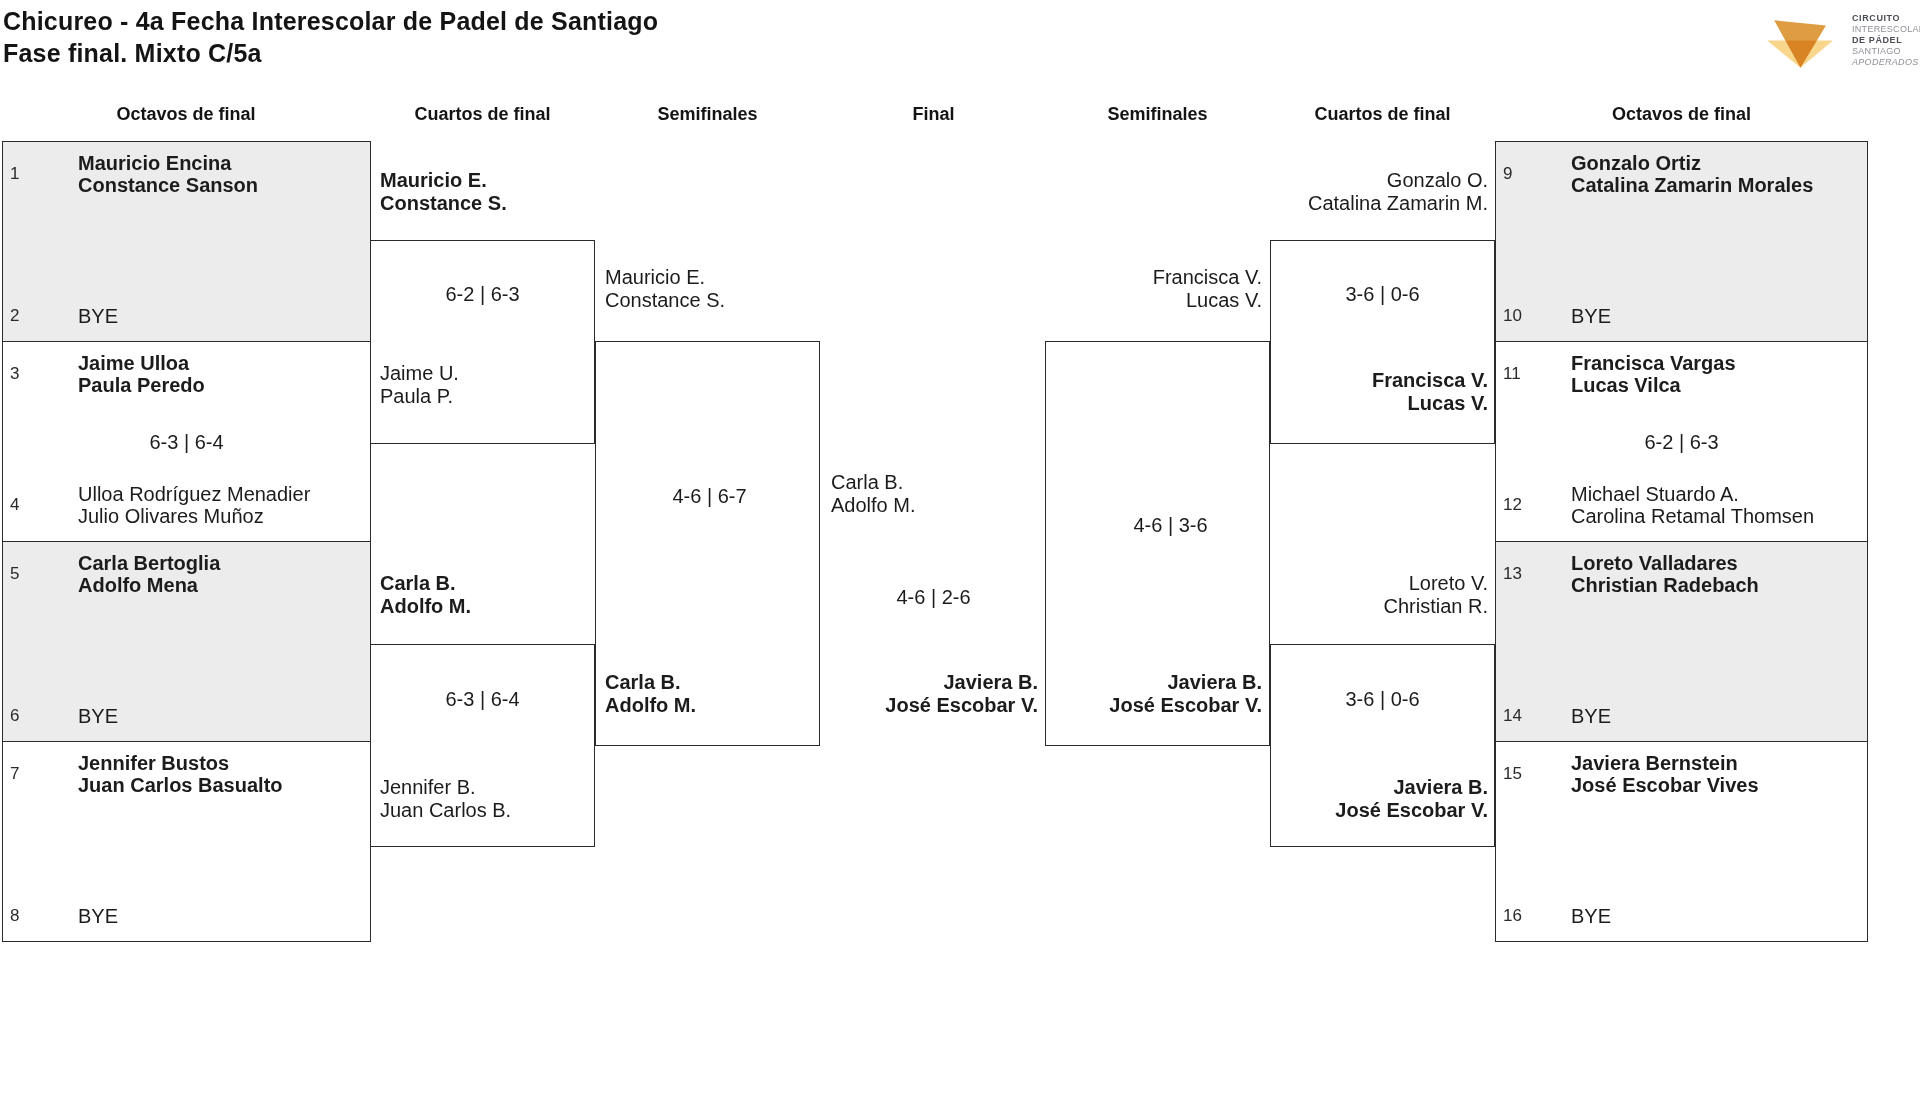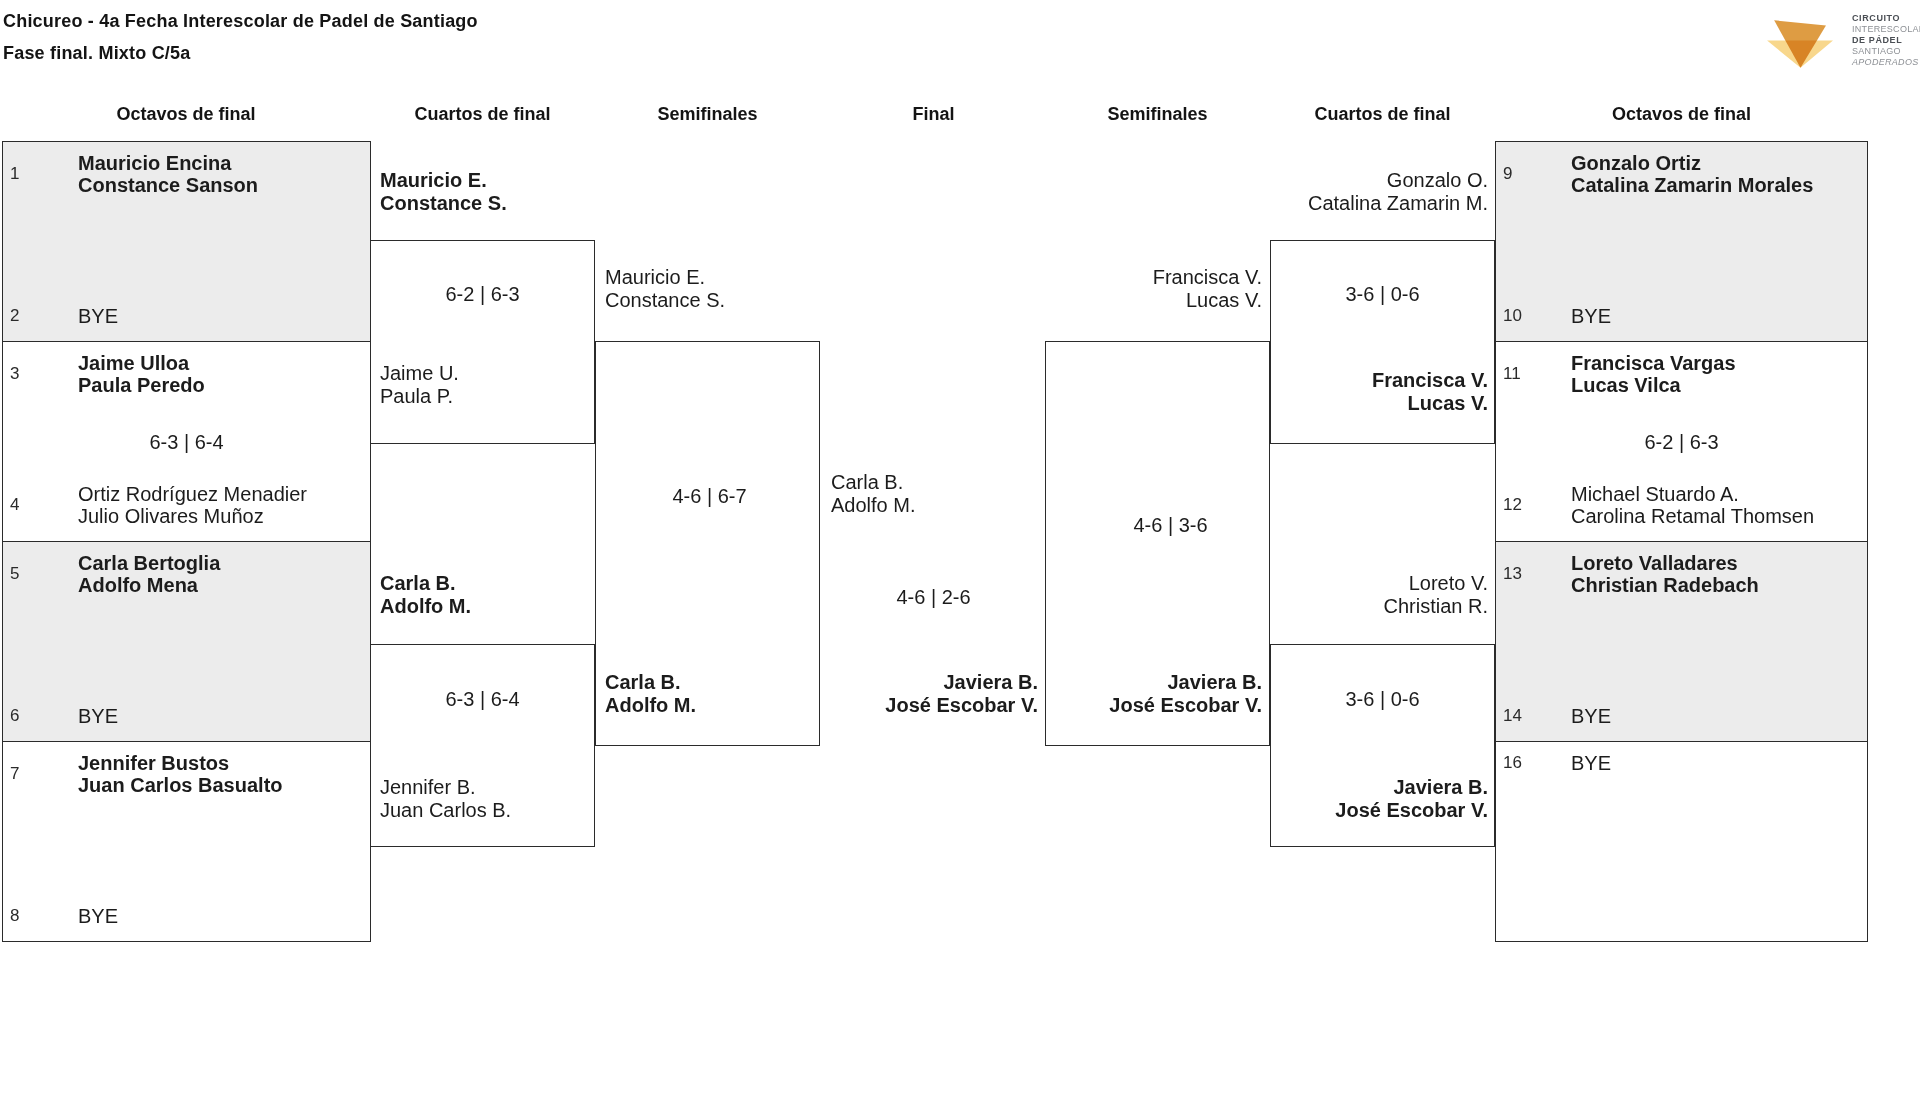--- a/index.html
+++ b/index.html
@@ -2,21 +2,21 @@
 <html><head>
 <meta charset="utf-8">
 <style>
   html,body{margin:0;padding:0;background:#fff;}
   body{
     width:1920px;height:1100px;position:relative;overflow:hidden;
     font-family:"Liberation Sans","DejaVu Sans",sans-serif;color:#1c1c1c;
   }
   
   .titles{position:absolute;left:3px;top:5px;}
-  .titles h1,.titles h2{margin:0;font-size:18px;font-weight:700;line-height:32px;color:#141414;letter-spacing:.2px;}
+  .titles h1,.titles h2{margin:0;font-size:25px;font-weight:700;line-height:32px;color:#141414;letter-spacing:.2px;}
   
   .logo{position:absolute;left:1764px;top:12px;display:flex;align-items:flex-start;}
   .logo svg{width:80px;height:58px;margin-top:3px;}
   .logo svg polygon{mix-blend-mode:multiply;}
   .logo-text{margin-left:8px;margin-top:1px;font-size:9px;line-height:11px;letter-spacing:.3px;color:#8d9095;white-space:nowrap;}
   .lt-bold{font-weight:700;color:#4b4f55;letter-spacing:.6px;}
   .lt-italic{font-style:italic;}
   
   .rh{position:absolute;top:104px;text-align:center;font-size:18px;font-weight:600;color:#141414;}
   
@@ -93,21 +93,21 @@
       <span class="seed">3</span>
       <div class="names bold">
         <div>Jaime Ulloa</div>
         <div>Paula Peredo</div>
       </div>
     </div>
     <div class="oscore">6-3 | 6-4</div>
     <div class="entry">
       <span class="seed">4</span>
       <div class="names">
-        <div>Ortiz Rodríguez Menadier</div>
+        <div>Ulloa Rodríguez Menadier</div>
         <div>Julio Olivares Muñoz</div>
       </div>
     </div>
   </section>
   <section class="osec gray">
     <div class="entry">
       <span class="seed">5</span>
       <div class="names bold">
         <div>Carla Bertoglia</div>
         <div>Adolfo Mena</div>
@@ -179,20 +179,27 @@
       </div>
     </div>
     <div class="entry">
       <span class="seed">14</span>
       <div class="names">
           <div>BYE</div>
         </div>
     </div>
   </section>
   <section class="osec">
+    <div class="entry">
+      <span class="seed">15</span>
+      <div class="names bold">
+        <div>Javiera Bernstein</div>
+        <div>José Escobar Vives</div>
+      </div>
+    </div>
     <div class="entry">
       <span class="seed">16</span>
       <div class="names">
           <div>BYE</div>
         </div>
     </div>
   </section>
 </div>
 
 <div class="mbox" style="left:370px;top:240px;width:225px;height:204px"></div>

